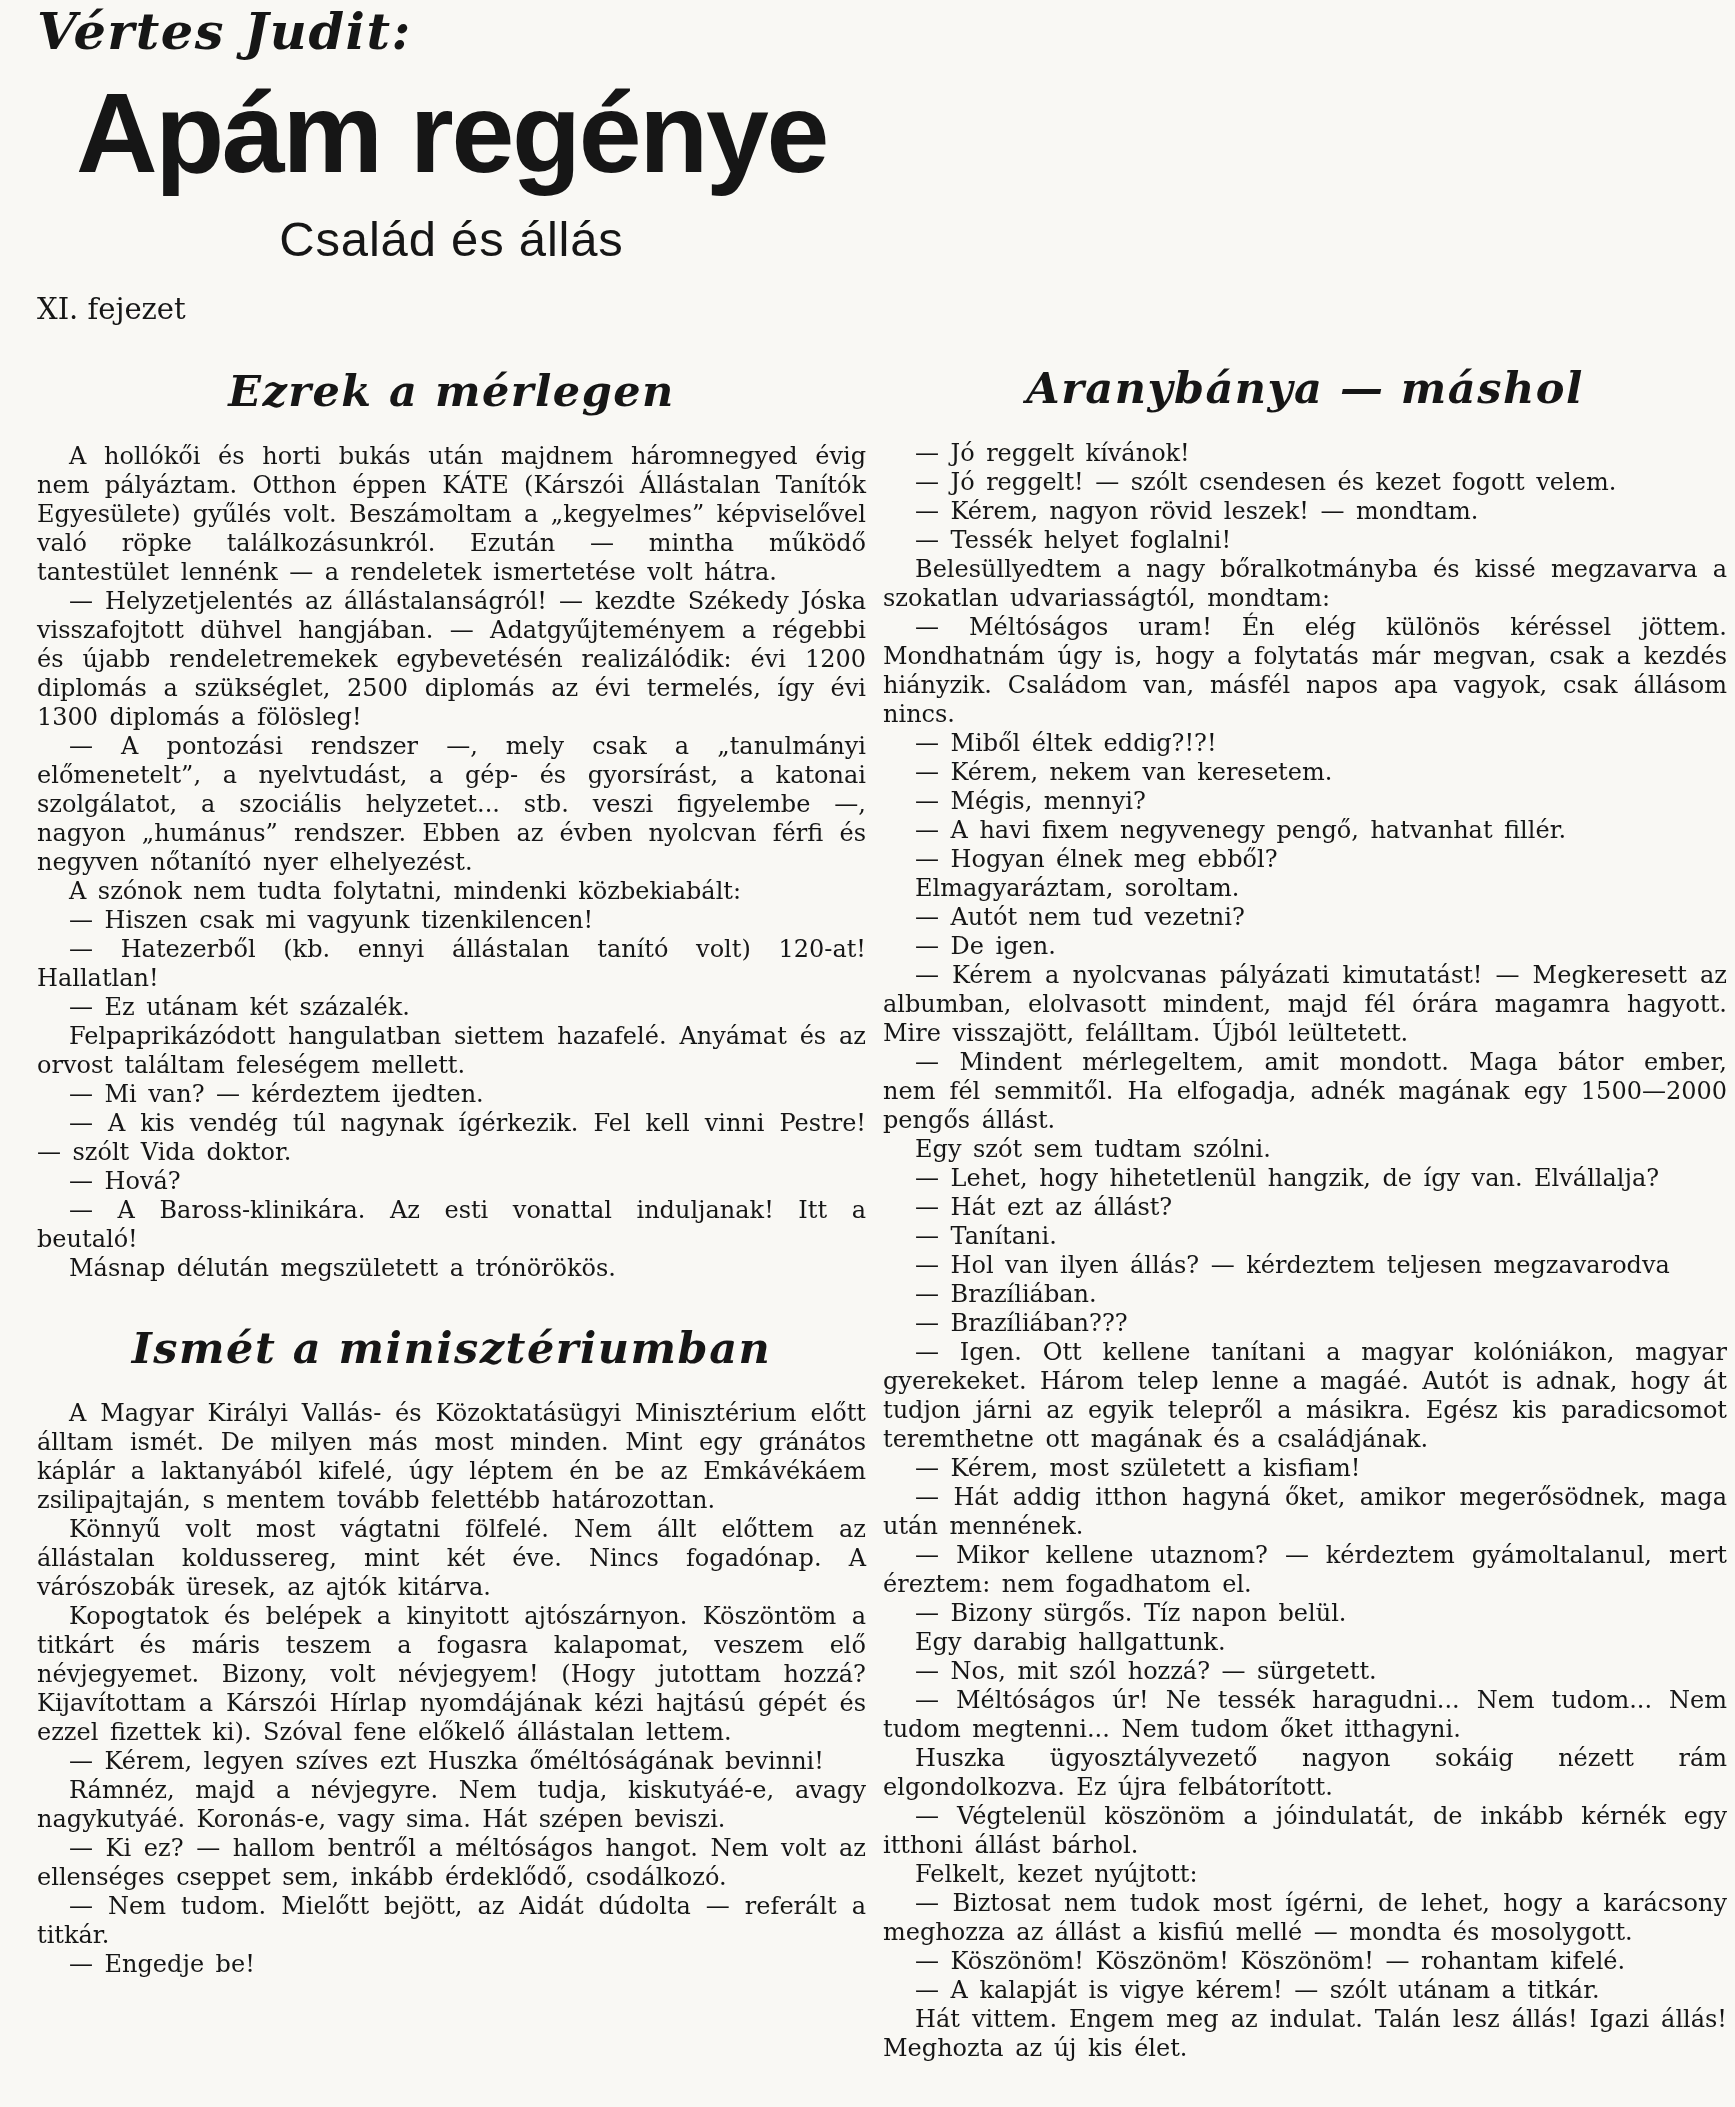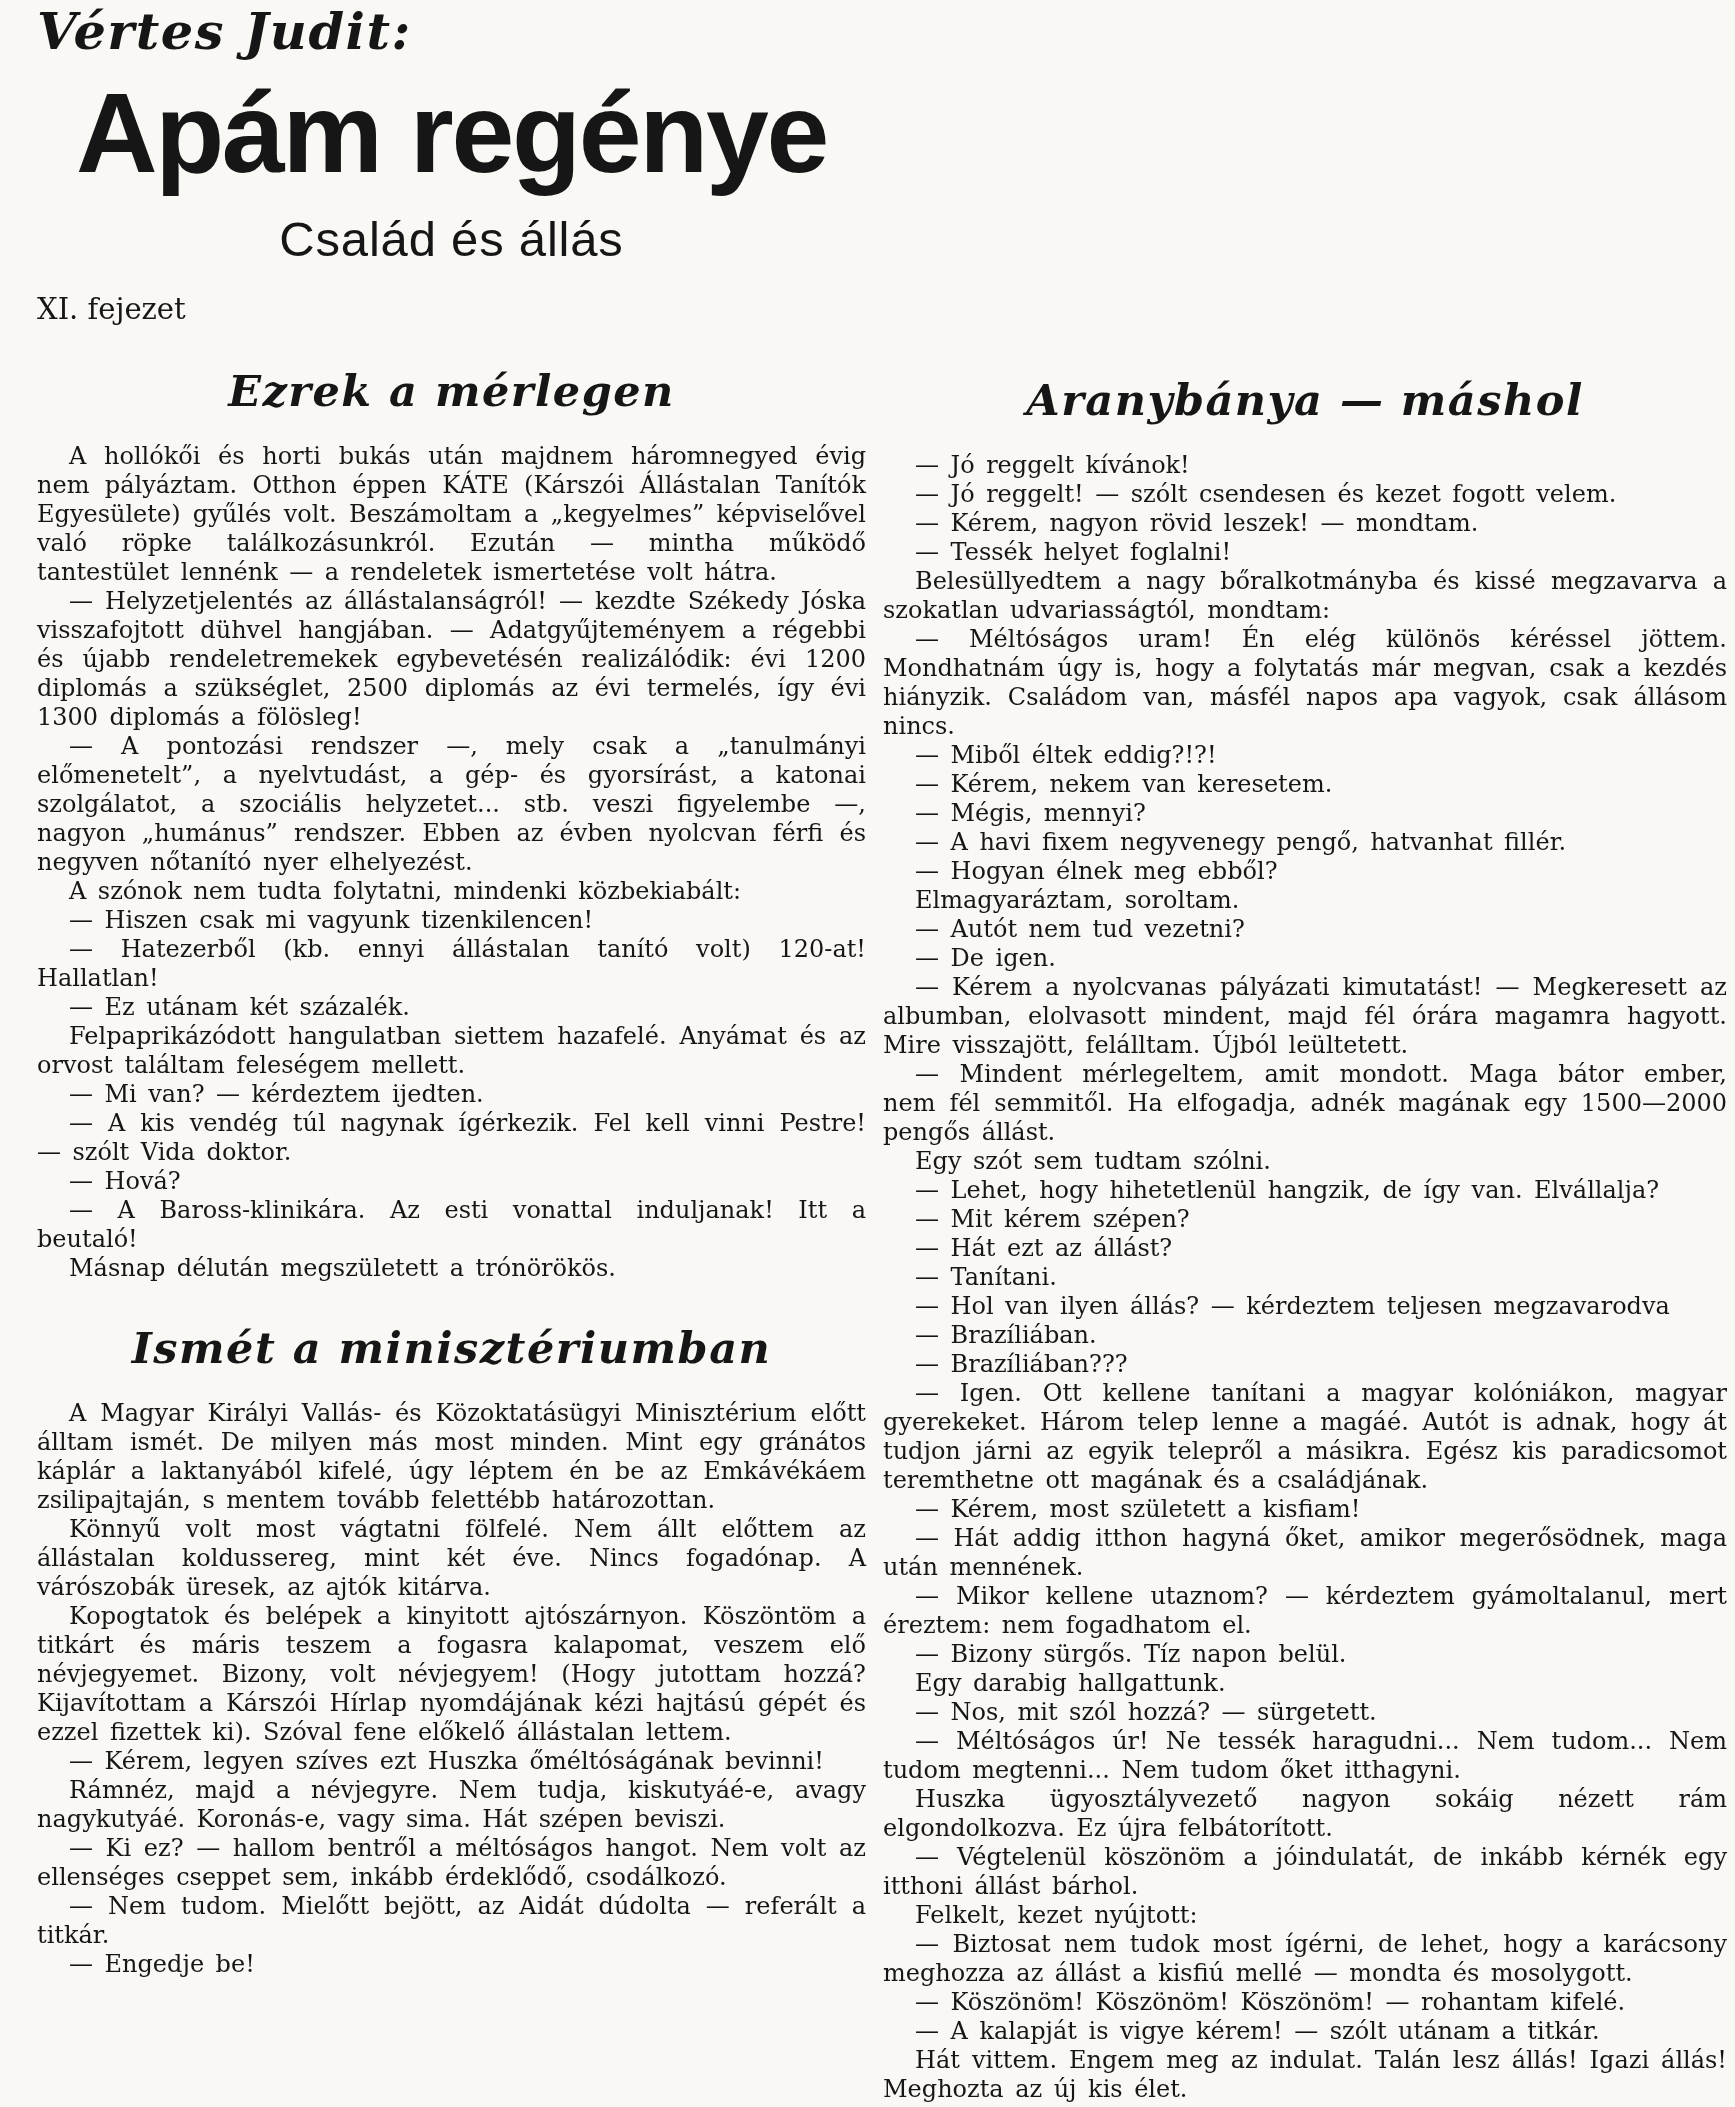--- a/index.html
+++ b/index.html
@@ -25,21 +25,21 @@
     margin:21.7px 0 0; text-align:center;
     font-family:"Liberation Sans", sans-serif; font-weight:400;
     font-size:49px; letter-spacing:0.8px;
   }
   .chapter { margin:25px 0 0; font-size:29px; }
 
   .section-heading {
     margin:40px 0 26px; text-align:center;
     font-weight:bold; font-style:italic; font-size:43px; letter-spacing:1.5px;
   }
-  #right-sections .section-heading:first-child { margin-top:12px; }
+  #right-sections .section-heading:first-child { margin-top:0; }
 
   .para {
     margin:0; font-size:24px; line-height:29px;
     text-align:justify; text-indent:32px; word-spacing:3.9px;
   }
 </style>
 </head>
 <body>
 
 <div class="page">
@@ -90,21 +90,20 @@
         <p class="para">— Mégis, mennyi?</p>
         <p class="para">— A havi fixem negyvenegy pengő, hatvanhat fillér.</p>
         <p class="para">— Hogyan élnek meg ebből?</p>
         <p class="para">Elmagyaráztam, soroltam.</p>
         <p class="para">— Autót nem tud vezetni?</p>
         <p class="para">— De igen.</p>
         <p class="para">— Kérem a nyolcvanas pályázati kimutatást! — Megkeresett az albumban, elolvasott mindent, majd fél órára magamra hagyott. Mire visszajött, felálltam. Újból leültetett.</p>
         <p class="para">— Mindent mérlegeltem, amit mondott. Maga bátor ember, nem fél semmitől. Ha elfogadja, adnék magának egy 1500—2000 pengős állást.</p>
         <p class="para">Egy szót sem tudtam szólni.</p>
         <p class="para">— Lehet, hogy hihetetlenül hangzik, de így van. Elvállalja?</p>
-        <p class="para">— Mit kérem szépen?</p>
         <p class="para">— Hát ezt az állást?</p>
         <p class="para">— Tanítani.</p>
         <p class="para">— Hol van ilyen állás? — kérdeztem teljesen megzavarodva</p>
         <p class="para">— Brazíliában.</p>
         <p class="para">— Brazíliában???</p>
         <p class="para">— Igen. Ott kellene tanítani a magyar kolóniákon, magyar gyerekeket. Három telep lenne a magáé. Autót is adnak, hogy át tudjon járni az egyik telepről a másikra. Egész kis paradicsomot teremthetne ott magának és a családjának.</p>
         <p class="para">— Kérem, most született a kisfiam!</p>
         <p class="para">— Hát addig itthon hagyná őket, amikor megerősödnek, maga után mennének.</p>
         <p class="para">— Mikor kellene utaznom? — kérdeztem gyámoltalanul, mert éreztem: nem fogadhatom el.</p>
         <p class="para">— Bizony sürgős. Tíz napon belül.</p>

